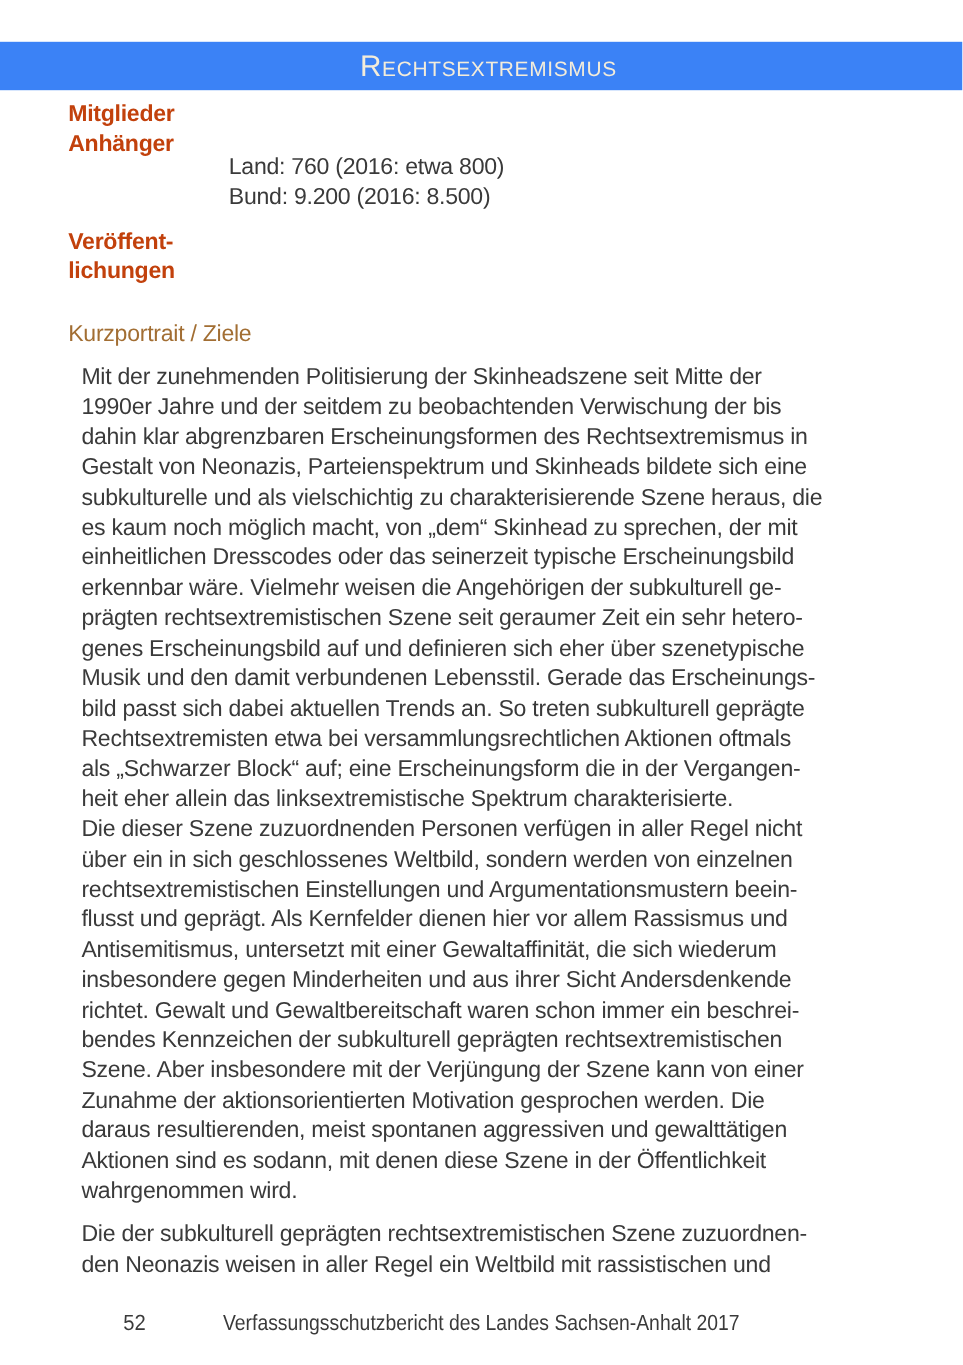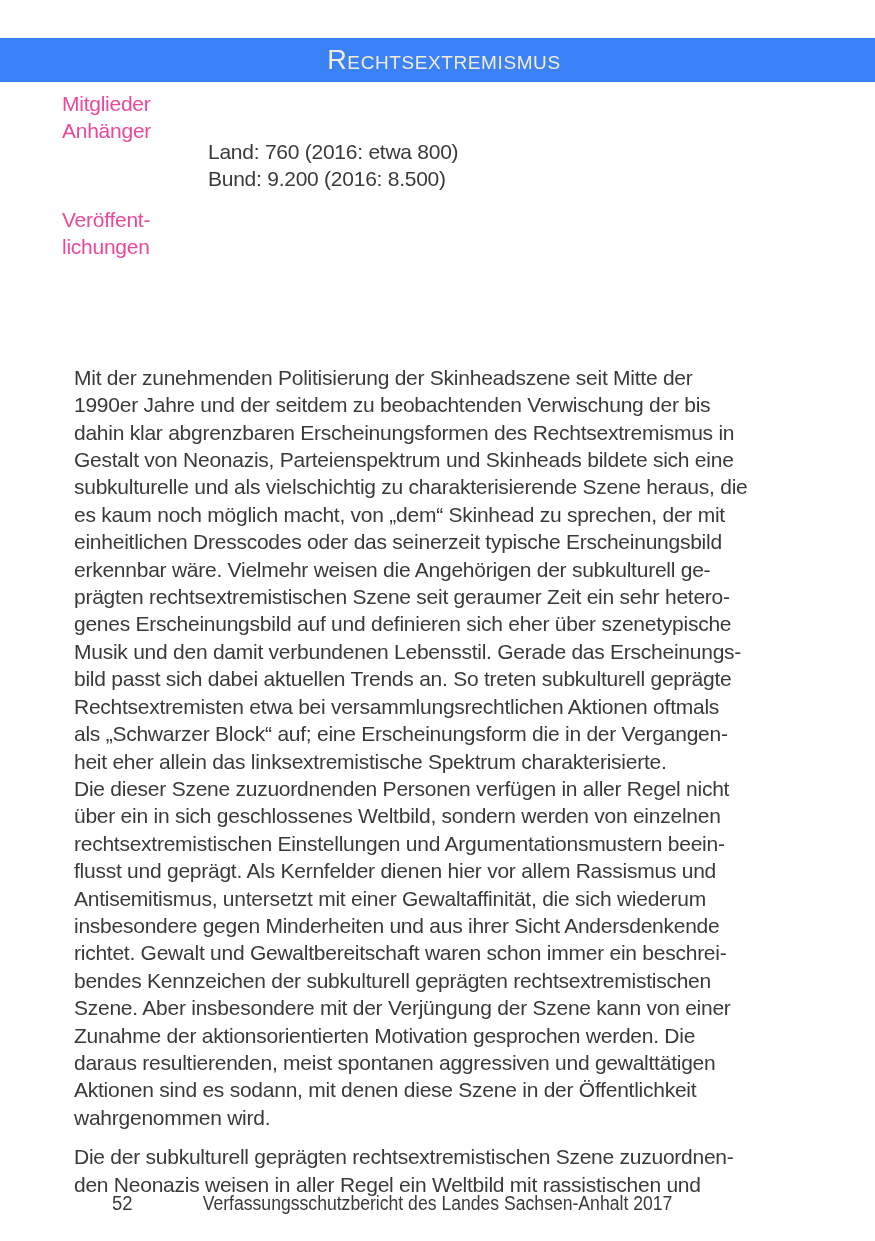--- a/index.html
+++ b/index.html
@@ -48,26 +48,27 @@
     position: absolute;
     left: 62px;
     top: 90px;
     width: 795px;
     font-size: 21px;
     line-height: 27.4px;
     letter-spacing: -0.25px;
   }
 
   .info-row { display: flex; }
-  .info-row + .info-row { margin-top: 13px; flex-direction: column; }
+  .info-row + .info-row { margin-top: 13px; }
   .info-label {
     flex: 0 0 146px;
     width: 146px;
-    color: #ec4899;
+    color: #c2410c;
     white-space: pre;
+    font-weight: bold;
   }
   .info-value { white-space: pre; margin-top: 48px; }
   .hang {
     padding-left: 177px;
     text-indent: -177px;
   }
 
   .section-heading {
     margin: 29px 0 0 0;
     font-size: 21px;
@@ -123,20 +124,21 @@
 Anhänger</div>
         <div class="info-value">Land: 760 (2016: etwa 800)
 Bund: 9.200 (2016: 8.500)</div>
       </div>
       <div class="info-row">
         <div class="info-label">Veröffent-
 lichungen</div>
       </div>
     </section>
 
+    <h2 class="section-heading">Kurzportrait / Ziele</h2>
     <p class="para">Mit der zunehmenden Politisierung der Skinheadszene seit Mitte der
 1990er Jahre und der seitdem zu beobachtenden Verwischung der bis
 dahin klar abgrenzbaren Erscheinungsformen des Rechtsextremismus in
 Gestalt von Neonazis, Parteienspektrum und Skinheads bildete sich eine
 subkulturelle und als vielschichtig zu charakterisierende Szene heraus, die
 es kaum noch möglich macht, von „dem“ Skinhead zu sprechen, der mit
 einheitlichen Dresscodes oder das seinerzeit typische Erscheinungsbild
 erkennbar wäre. Vielmehr weisen die Angehörigen der subkulturell ge-
 prägten rechtsextremistischen Szene seit geraumer Zeit ein sehr hetero-
 genes Erscheinungsbild auf und definieren sich eher über szenetypische

